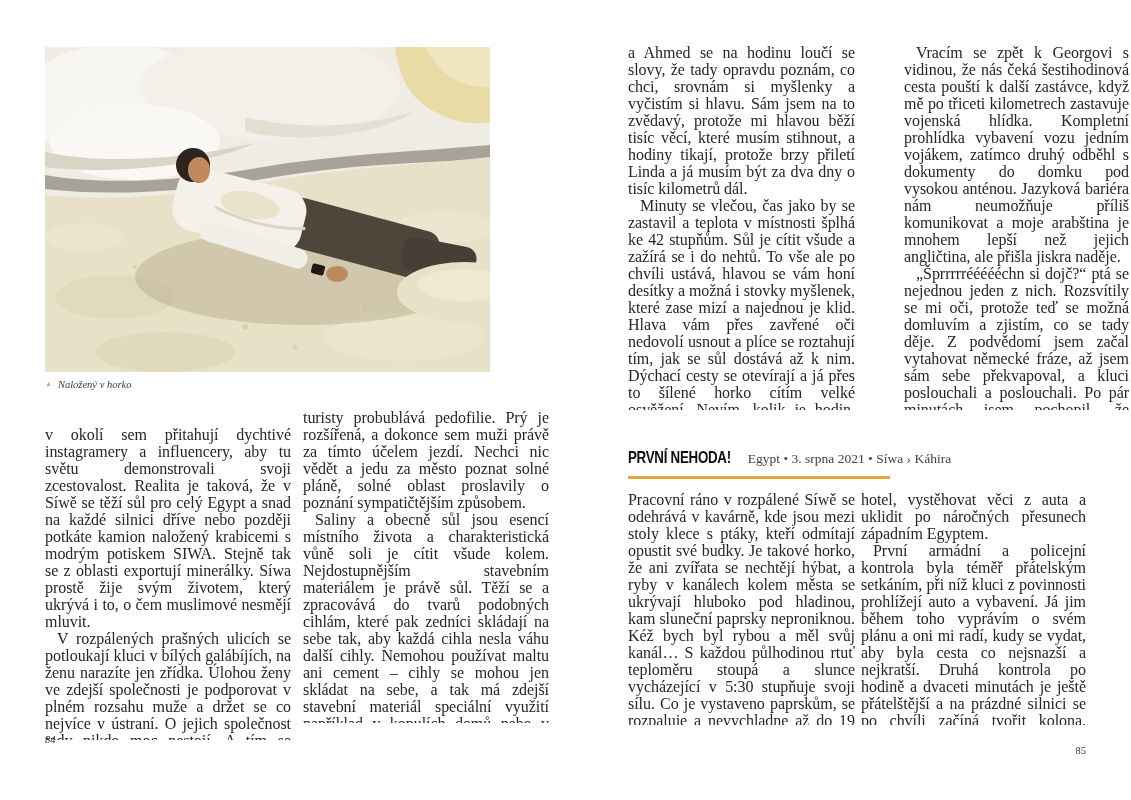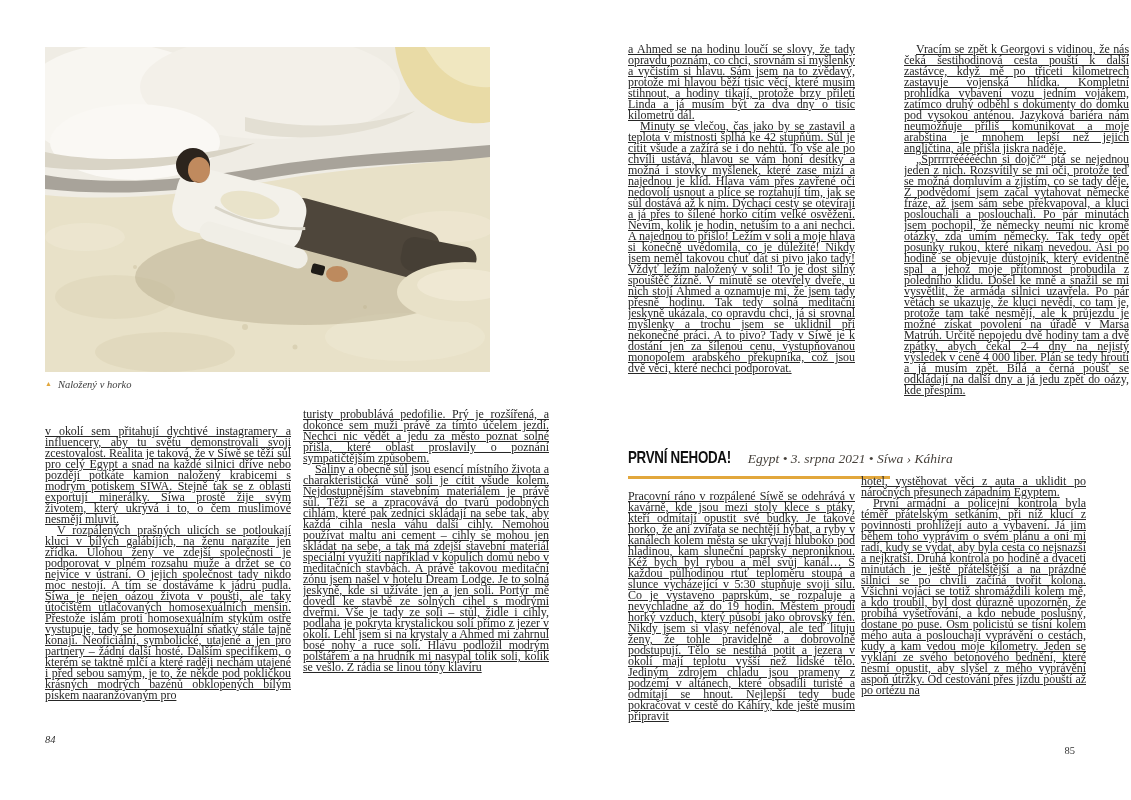--- a/index.html
+++ b/index.html
@@ -12,44 +12,44 @@
   }
   .photo svg { display:block; }
   .caption {
     position:absolute; left:45px; top:379px; font-size:10.5px; font-style:italic; color:#3b3b3b;
   }
   .caption .tri {
     font-style:normal; font-size:7px; color:#E2A73C; margin-right:6px;
     position:relative; top:-2px;
   }
   .col {
-    position:absolute; text-align:justify; font-size:12px; line-height:11px;
-    overflow:hidden; hyphens:none; letter-spacing:-0.05px;text-decoration:underline;
+    position:absolute; text-align:justify; font-size:16px; line-height:17px;
+    overflow:hidden; hyphens:none; letter-spacing:-0.05px;
   }
   .col p { margin:0; padding:0; }
   .col p.indent { text-indent:12px; }
   #col-l1 { left:45px;  top:426px; width:246px; height:314px; }
   #col-l2 { left:303px; top:409px; width:246px; height:314px; }
   #col-r1-top { left:628px; top:44px;  width:227px; height:366px; }
   #col-r2-top { left:904px; top:44px;  width:225px; height:366px; }
   #col-r1-bot { left:628px; top:491px; width:227px; height:234px; }
-  #col-r2-bot { left:861px; top:476px; width:225px; height:234px; }
+  #col-r2-bot { left:861px; top:491px; width:225px; height:234px; }
   .heading { position:absolute; left:628px; top:449px; width:458px; white-space:nowrap; }
   .heading-title {
     display:inline-block; font-family:"Liberation Sans", sans-serif; font-weight:700;
     font-size:14.5px; color:#0f0f0f; letter-spacing:-0.3px;
     transform:scale(0.92,1.08); transform-origin:left bottom;
   }
-  .heading-meta { font-size:13.5px; color:#45403a; margin-left:4px;font-style:italic; }
+  .heading-meta { font-size:13.5px; color:#45403a; margin-left:4px; }
   .heading-rule {
     position:absolute; left:628px; top:476px; width:262px; height:2.6px; background:#E2A73C;
   }
   .pagenum { position:absolute; font-size:10.5px; color:#323232; }
   #pn84 { left:45px; top:734px;font-style:italic; }
-  #pn85 { right:56px; top:745px; }
+  #pn85 { right:45px; top:745px; }
 </style>
 </head>
 <body>
 
 <div class="spread">
 
   <div class="photo">
     <svg width="445" height="325" viewBox="0 0 445 325" xmlns="http://www.w3.org/2000/svg">
 
       <rect x="0" y="0" width="445" height="180" fill="#efece4"></rect>
@@ -111,21 +111,21 @@
 
   <div class="caption">
     <span class="tri">▲</span><span>Naložený v horko</span>
   </div>
 
   <div class="col" id="col-l1">
     <p>v okolí sem přitahují dychtivé instagramery a influencery, aby tu světu demonstrovali svoji zcestovalost. Realita je taková, že v Síwě se těží sůl pro celý Egypt a snad na každé silnici dříve nebo později potkáte kamion naložený krabicemi s modrým potiskem SIWA. Stejně tak se z oblasti exportují minerálky. Síwa prostě žije svým životem, který ukrývá i to, o čem muslimové nesmějí mluvit.</p>
     <p class="indent">V rozpálených prašných ulicích se potloukají kluci v bílých galábíjích, na ženu narazíte jen zřídka. Úlohou ženy ve zdejší společnosti je podporovat v plném rozsahu muže a držet se co nejvíce v ústraní. O jejich společnost tady nikdo moc nestojí. A tím se dostáváme k jádru pudla. Síwa je nejen oázou života v poušti, ale taky útočištěm utlačovaných homosexuálních menšin. Přestože islám proti homosexuálním stykům ostře vystupuje, tady se homosexuální sňatky stále tajně konají. Neoficiální, symbolické, utajené a jen pro partnery – žádní další hosté. Dalším specifikem, o kterém se taktně mlčí a které raději nechám utajené i před sebou samým, je to, že někde pod pokličkou krásných modrých bazénů obklopených bílým pískem naaranžovaným pro</p>
   </div>
   <div class="col" id="col-l2">
-    <p>turisty probublává pedofilie. Prý je rozšířená, a dokonce sem muži právě za tímto účelem jezdí. Nechci nic vědět a jedu za město poznat solné přišla, které oblast proslavily o poznání sympatičtějším způsobem.</p>
+    <p>turisty probublává pedofilie. Prý je rozšířená, a dokonce sem muži právě za tímto účelem jezdí. Nechci nic vědět a jedu za město poznat solné pláně, solné oblast proslavily o poznání sympatičtějším způsobem.</p>
     <p class="indent">Saliny a obecně sůl jsou esencí místního života a charakteristická vůně soli je cítit všude kolem. Nejdostupnějším stavebním materiálem je právě sůl. Těží se a zpracovává do tvarů podobných cihlám, které pak zedníci skládají na sebe tak, aby každá cihla nesla váhu další cihly. Nemohou používat maltu ani cement – cihly se mohou jen skládat na sebe, a tak má zdejší stavební materiál speciální využití například v kopulích domů nebo v meditačních stavbách. A právě takovou meditační zónu jsem našel v hotelu Dream Lodge. Je to solná jeskyně, kde si užíváte jen a jen soli. Portýr mě dovedl ke stavbě ze solných cihel s modrými dveřmi. Vše je tady ze soli – stůl, židle i cihly, podlaha je pokryta krystalickou solí přímo z jezer v okolí. Lehl jsem si na krystaly a Ahmed mi zahrnul bosé nohy a ruce solí. Hlavu podložil modrým polštářem a na hrudník mi nasypal tolik soli, kolik se vešlo. Z rádia se linou tóny klavíru</p>
   </div>
 
   <div class="col" id="col-r1-top">
     <p>a Ahmed se na hodinu loučí se slovy, že tady opravdu poznám, co chci, srovnám si myšlenky a vyčistím si hlavu. Sám jsem na to zvědavý, protože mi hlavou běží tisíc věcí, které musím stihnout, a hodiny tikají, protože brzy přiletí Linda a já musím být za dva dny o tisíc kilometrů dál.</p>
     <p class="indent">Minuty se vlečou, čas jako by se zastavil a teplota v místnosti šplhá ke 42 stupňům. Sůl je cítit všude a zažírá se i do nehtů. To vše ale po chvíli ustává, hlavou se vám honí desítky a možná i stovky myšlenek, které zase mizí a najednou je klid. Hlava vám přes zavřené oči nedovolí usnout a plíce se roztahují tím, jak se sůl dostává až k nim. Dýchací cesty se otevírají a já přes to šílené horko cítím velké osvěžení. Nevím, kolik je hodin, netuším to a ani nechci. A najednou to přišlo! Ležím v soli a moje hlava si konečně uvědomila, co je důležité! Nikdy jsem neměl takovou chuť dát si pivo jako tady! Vždyť ležím naložený v soli! To je dost silný spouštěč žízně. V minutě se otevřely dveře, u nich stojí Ahmed a oznamuje mi, že jsem tady přesně hodinu. Tak tedy solná meditační jeskyně ukázala, co opravdu chci, já si srovnal myšlenky a trochu jsem se uklidnil při nekonečné práci. A to pivo? Tady v Síwě je k dostání jen za šílenou cenu, vystupňovanou monopolem arabského překupníka, což jsou dvě věci, které nechci podporovat.</p>
   </div>
   <div class="col" id="col-r2-top">
     <p class="indent">Vracím se zpět k Georgovi s vidinou, že nás čeká šestihodinová cesta pouští k další zastávce, když mě po třiceti kilometrech zastavuje vojenská hlídka. Kompletní prohlídka vybavení vozu jedním vojákem, zatímco druhý odběhl s dokumenty do domku pod vysokou anténou. Jazyková bariéra nám neumožňuje příliš komunikovat a moje arabština je mnohem lepší než jejich angličtina, ale přišla jiskra naděje.</p>
     <p class="indent">„Šprrrrréééééchn si dojč?“ ptá se nejednou jeden z nich. Rozsvítily se mi oči, protože teď se možná domluvím a zjistím, co se tady děje. Z podvědomí jsem začal vytahovat německé fráze, až jsem sám sebe překvapoval, a kluci poslouchali a poslouchali. Po pár minutách jsem pochopil, že německy neumí nic kromě otázky, zda umím německy. Tak tedy opět posunky rukou, které nikam nevedou. Asi po hodině se objevuje důstojník, který evidentně spal a jehož moje přítomnost probudila z poledního klidu. Došel ke mně a snažil se mi vysvětlit, že armáda silnici uzavřela. Po pár větách se ukazuje, že kluci nevědí, co tam je, protože tam také nesmějí, ale k průjezdu je možné získat povolení na úřadě v Marsa Matrúh. Určitě nepojedu dvě hodiny tam a dvě zpátky, abych čekal 2–4 dny na nejistý výsledek v ceně 4 000 liber. Plán se tedy hroutí a já musím zpět. Bílá a černá poušť se odkládají na další dny a já jedu zpět do oázy, kde přespím.</p>

